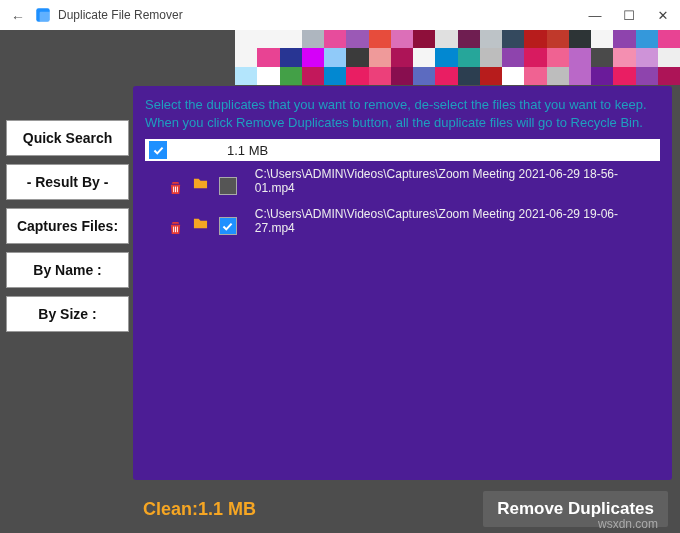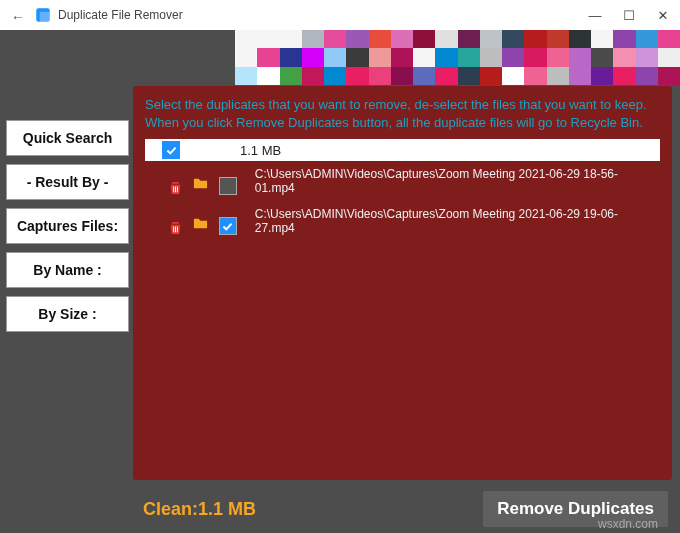--- a/index.html
+++ b/index.html
@@ -11,24 +11,24 @@
 .titlebar .title { color: #444; font-size: 12px; flex: 0 0 auto; }
 .titlebar .spacer { flex: 1; }
 .winbtn { width: 34px; height: 30px; display: flex; align-items: center; justify-content: center; color: #444; font-size: 13px; }
 
 .pixelart { position: absolute; top: 30px; right: 0; width: 445px; height: 55px; display: grid; grid-template-columns: repeat(20, 1fr); grid-template-rows: repeat(3, 1fr); }
 .pixelart div { background: var(--c); }
 
 .sidebar { position: absolute; top: 120px; left: 6px; width: 123px; }
 .sidebtn { background: #fff; color: #111; border: 1px solid #999; margin-bottom: 8px; padding: 9px 4px; font-size: 14px; font-weight: 600; text-align: center; white-space: nowrap; }
 
-.panel { position: absolute; top: 86px; left: 133px; width: 539px; height: 394px; background: #7f1d1d; border-radius: 3px; padding: 10px 12px 10px 12px; }
+.panel { position: absolute; top: 86px; left: 133px; width: 539px; height: 394px; background: #4c1d95; border-radius: 3px; padding: 10px 12px 10px 12px; }
 .instructions { color: #1e9fbf; font-size: 13px; line-height: 1.35; margin-bottom: 8px; }
 
-.group-header { background: #fff; height: 22px; display: flex; align-items: center; padding: 0 17px; font-size: 13px; color: #222; }
+.group-header { background: #fff; height: 22px; display: flex; align-items: center; padding: 0 4px; font-size: 13px; color: #222; }
 .group-header .chk { width: 18px; height: 18px; background: #1e90ff; display: flex; align-items: center; justify-content: center; margin-right: 60px; }
 .group-header .chk svg { width: 13px; height: 13px; }
 
 .file-row { display: flex; align-items: flex-end; padding: 6px 4px 6px 22px; gap: 8px; }
 .trash { color: #e53935; font-size: 16px; width: 18px; display: flex; align-items: center; justify-content: center; }
 .folder { color: #f6a623; font-size: 16px; width: 18px; }
 .rowchk { width: 18px; height: 18px; border: 1px solid #aaa; display: flex; align-items: center; justify-content: center; }
 .rowchk.off { background: #555; }
 .rowchk.on { background: #1e90ff; }
 .rowchk.on svg { width: 13px; height: 13px; }

